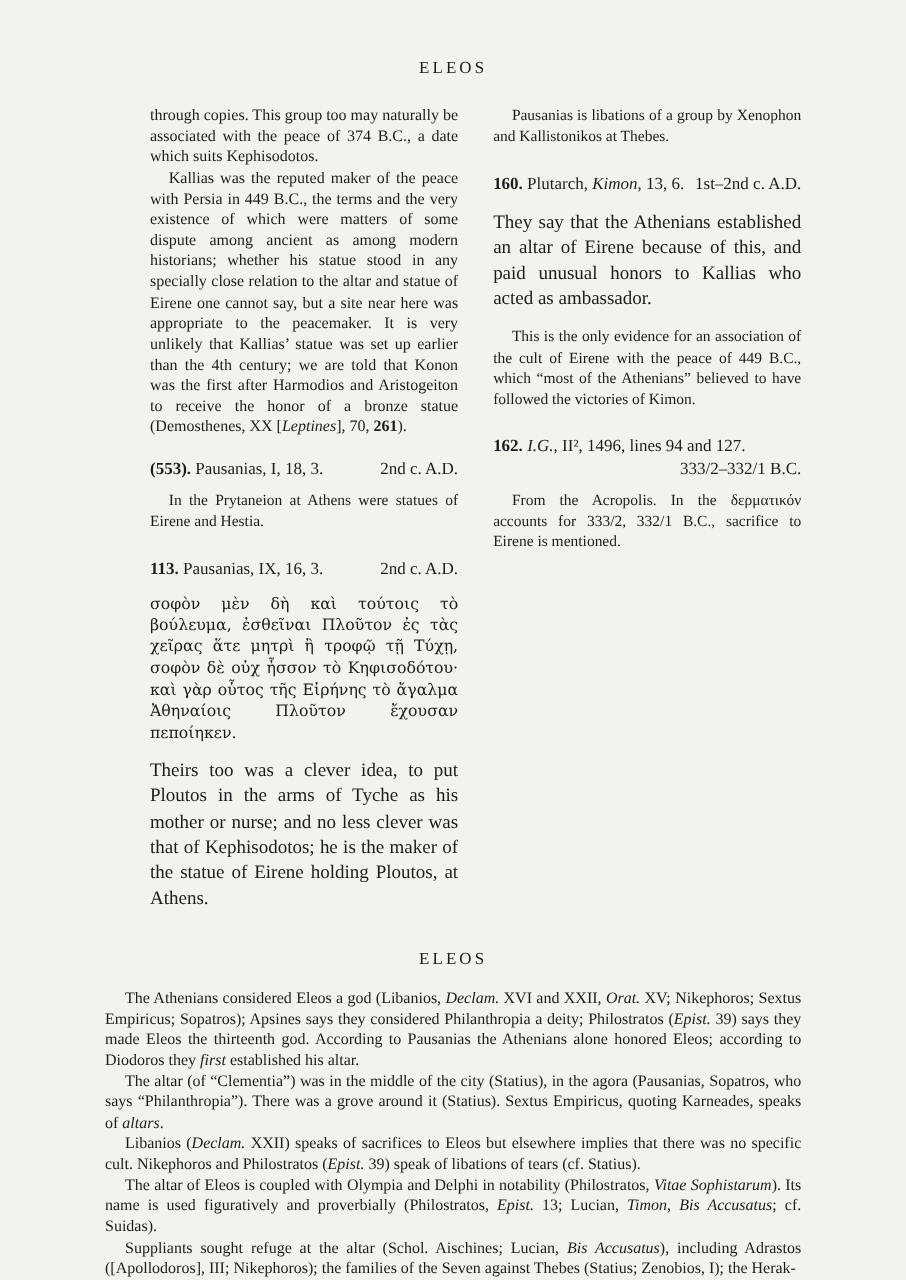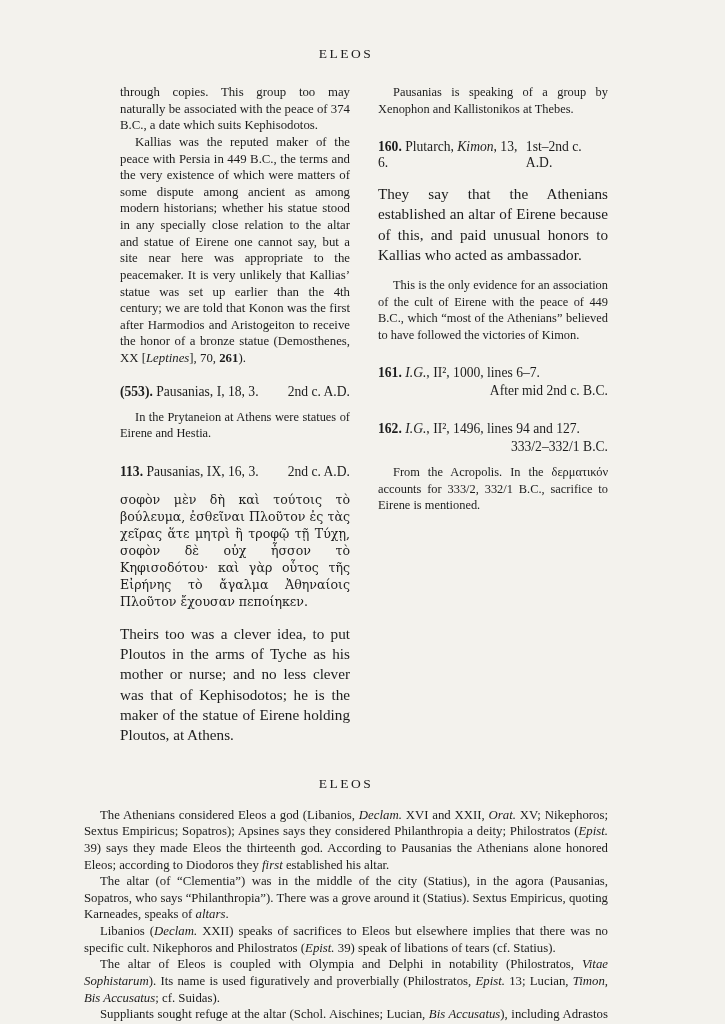--- a/index.html
+++ b/index.html
@@ -5,21 +5,21 @@
   * { box-sizing: border-box; }
   html, body { margin: 0; padding: 0; }
   body {
     width: 725px; height: 1024px;
     background: #f3f2ed;
     font-family: "Liberation Serif", "DejaVu Serif", serif;
     color: #1c1c1c;
   }
   .page {
     width: 725px; height: 1024px;
-    padding: 46px 117px 0 84px;
+    padding: 46px 84px 0 84px;
     overflow: hidden;
   }
   .running-head {
     display: grid;
     grid-template-columns: 1fr auto 1fr;
     align-items: baseline;
     font-size: 13.5px;
     margin-bottom: 22px;
   }
   .rh-title { grid-column: 2; letter-spacing: 2.5px; }
@@ -93,33 +93,29 @@
 
       <div class="entry-head entry-gap">
         <span class="eh-label"><span class="rt-b">113.</span><span> Pausanias, IX, 16, 3.</span></span>
         <span class="eh-date">2nd c. A.D.</span>
       </div>
       <p class="greek">σοφὸν μὲν δὴ καὶ τούτοις τὸ βούλευμα, ἐσθεῖναι Πλοῦτον ἐς τὰς χεῖρας ἅτε μητρὶ ἢ τροφῷ τῇ Τύχῃ, σοφὸν δὲ οὐχ ἧσσον τὸ Κηφισοδότου· καὶ γὰρ οὗτος τῆς Εἰρήνης τὸ ἄγαλμα Ἀθηναίοις Πλοῦτον ἔχουσαν πεποίηκεν.</p>
       <p class="translation">Theirs too was a clever idea, to put Ploutos in the arms of Tyche as his mother or nurse; and no less clever was that of Kephisodotos; he is the maker of the statue of Eirene holding Ploutos, at Athens.</p>
     </div>
 
     <div class="col">
-      <p class="note indent">Pausanias is speaking of a group by Xenophon and Kallistonikos at Thebes.</p>
+      <p class="note indent">Pausanias is libations of a group by Xenophon and Kallistonikos at Thebes.</p>
 
       <div class="entry-head entry-gap">
         <span class="eh-label"><span class="rt-b">160.</span><span> Plutarch, </span><span class="rt-i">Kimon</span><span>, 13, 6.</span></span>
         <span class="eh-date">1st–2nd c. A.D.</span>
       </div>
       <p class="translation">They say that the Athenians established an altar of Eirene because of this, and paid unusual honors to Kallias who acted as ambassador.</p>
       <p class="note indent note-block">This is the only evidence for an association of the cult of Eirene with the peace of 449 B.C., which “most of the Athenians” believed to have followed the victories of Kimon.</p>
 
-      <div class="entry-head two-line entry-gap">
-        <div class="eh-line1"><span class="rt-b">161.</span><span> </span><span class="rt-i">I.G.</span><span>, II², 1000, lines 6–7.</span></div>
-        <div class="eh-line2">After mid 2nd c. B.C.</div>
-      </div>
 
       <div class="entry-head two-line entry-gap">
         <div class="eh-line1"><span class="rt-b">162.</span><span> </span><span class="rt-i">I.G.</span><span>, II², 1496, lines 94 and 127.</span></div>
         <div class="eh-line2">333/2–332/1 B.C.</div>
       </div>
       <p class="note indent">From the Acropolis. In the δερματικόν accounts for 333/2, 332/1 B.C., sacrifice to Eirene is mentioned.</p>
     </div>
 
   </div>
 

